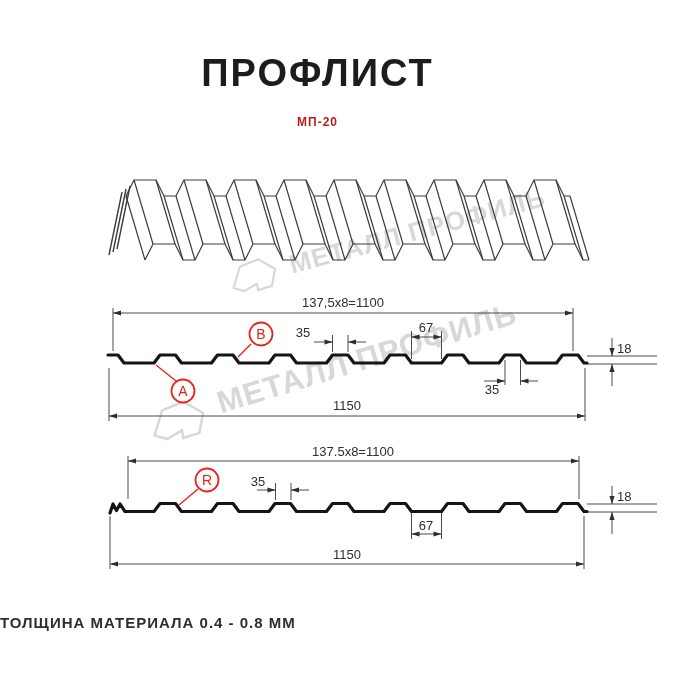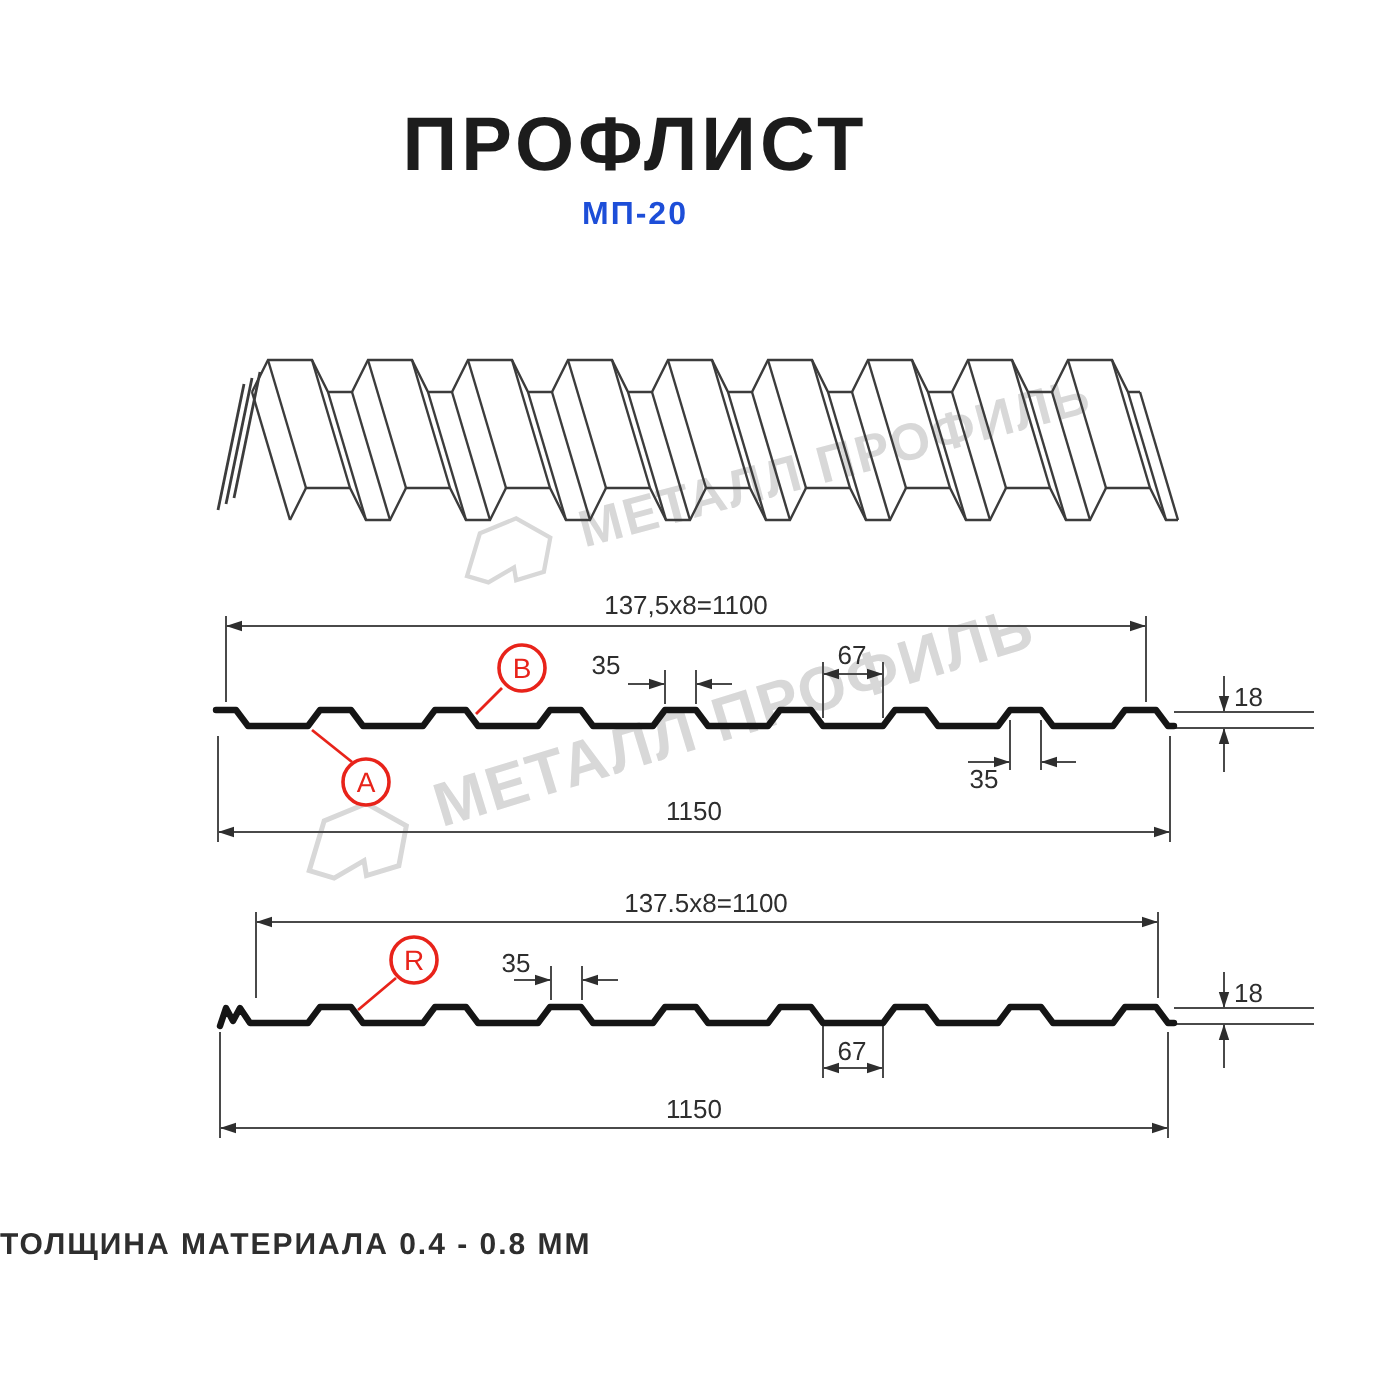--- a/index.html
+++ b/index.html
@@ -3,21 +3,21 @@
 <meta charset="utf-8">
 <style>
   html,body{margin:0;padding:0;}
   body{width:700px;height:700px;background:#ffffff;position:relative;overflow:hidden;
        font-family:"Liberation Sans",sans-serif;}
   .canvas{position:absolute;inset:0;}
 
   
   .hdr{position:absolute;left:0;top:52px;width:635px;text-align:center;z-index:5;}
   .title{font-size:38px;font-weight:700;letter-spacing:2px;color:#1c1c1c;}
-  .subtitle{margin-top:4px;font-size:16px;font-weight:700;letter-spacing:1px;color:#1d4ed8;}
+  .subtitle{margin-top:20px;font-size:12px;font-weight:700;letter-spacing:1px;color:#b91c1c;}
 
   
   .ftr{position:absolute;left:0;top:614px;width:700px;text-align:left;z-index:5;
        font-size:15px;font-weight:700;letter-spacing:1px;color:#2e2e2e;}
 
   
   .wm{position:absolute;z-index:1;color:#d8d8d8;white-space:nowrap;}
   .wm .wm-text{display:inline-block;font-weight:700;transform-origin:left center;}
   #wm1 .wm-text{font-size:26px;letter-spacing:1px;transform:rotate(-15deg);}
   #wm2 .wm-text{font-size:31px;letter-spacing:1px;transform:rotate(-17deg);}

